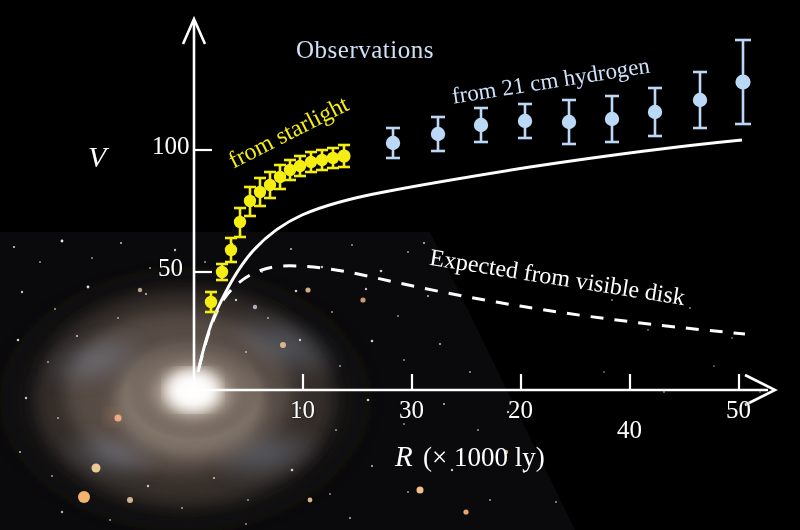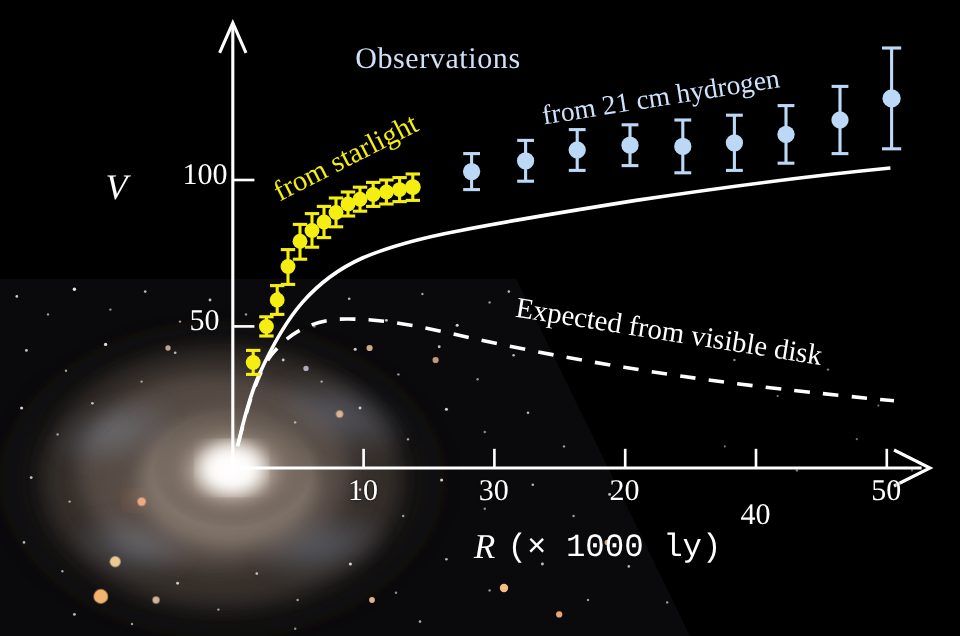--- a/index.html
+++ b/index.html
@@ -357,21 +357,21 @@
 
     <div class="lbl tick-lbl" style="left:290px;top:396px;">10</div>
     <div class="lbl tick-lbl" style="left:399px;top:396px;">30</div>
     <div class="lbl tick-lbl" style="left:508px;top:396px;">20</div>
     <div class="lbl tick-lbl" style="left:617px;top:416px;">40</div>
     <div class="lbl tick-lbl" style="left:726px;top:396px;">50</div>
 
     <div class="lbl axis-title" style="left:88px;top:140px;font-style:italic;font-size:30px;">V</div>
 
     <div class="lbl axis-title" style="left:395px;top:440px;font-style:italic;font-size:29px;">R</div>
-    <div class="lbl axis-title" style="left:423px;top:442px;font-size:27px;font-family:Liberation Mono, monospace;">(× 1000 ly)</div>
+    <div class="lbl axis-title" style="left:423px;top:442px;font-size:27px;">(× 1000 ly)</div>
 
     <div class="lbl obs" style="left:296px;top:36px;font-size:25px;letter-spacing:.5px;">Observations</div>
 
     <div class="lbl ann-yellow" style="left:224px;top:150px;font-size:24px;transform:rotate(-27deg);transform-origin:left top;">from starlight</div>
 
     <div class="lbl ann-blue" style="left:450px;top:84px;font-size:23px;transform:rotate(-9deg);transform-origin:left top;">from 21 cm hydrogen</div>
 
     <div class="lbl ann-white" style="left:432px;top:244px;font-size:24px;transform:rotate(9deg);transform-origin:left top;">Expected from visible disk</div>
   </div>
 </div>

